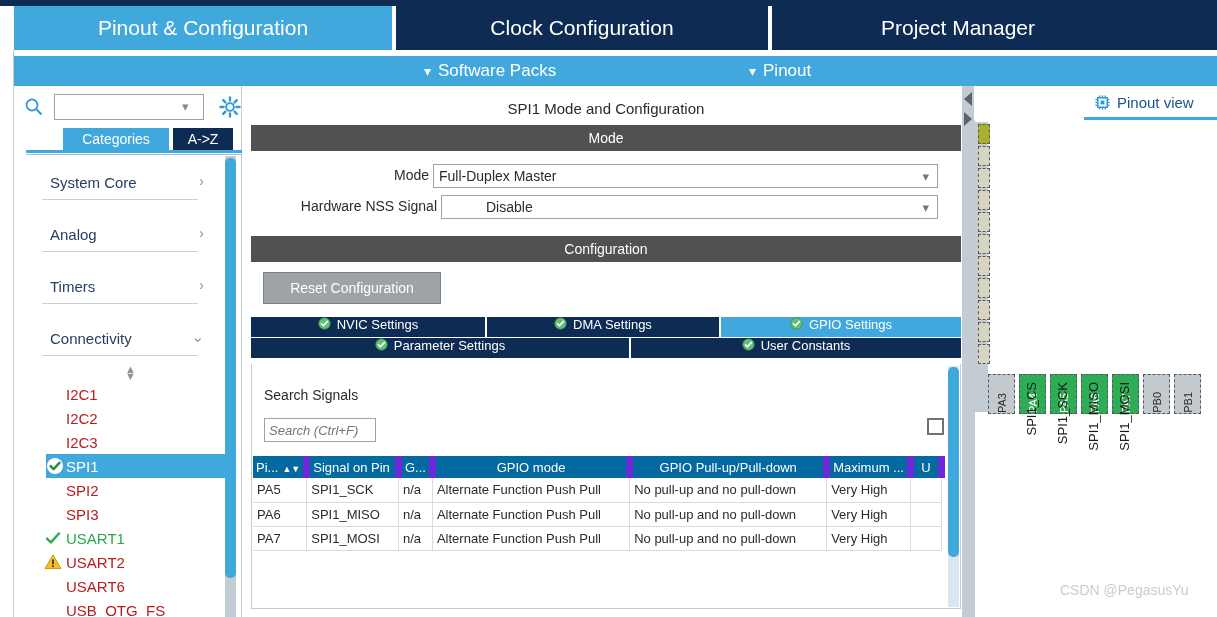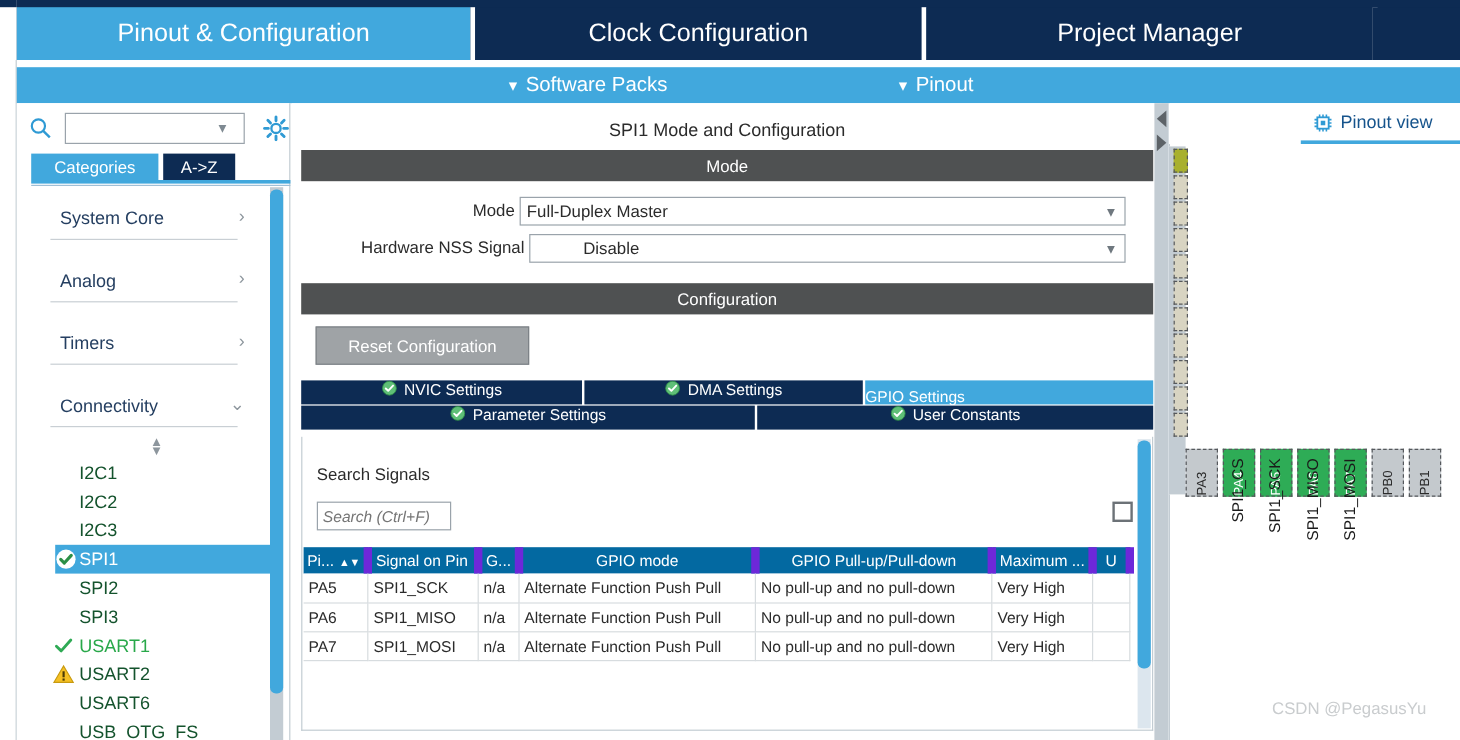--- a/index.html
+++ b/index.html
@@ -57,21 +57,21 @@
     border:1px solid #9aa3ab; background:#ffffff;
     font-size:13px; padding:0 22px 0 4px; color:#222;
     font-family:"Liberation Sans", sans-serif;
   }
   .srch-chev { position:absolute; left:168px; top:9px; color:#7f8a92; font-size:13px; pointer-events:none; }
   .gear { position:absolute; left:205px; top:6px; width:22px; height:22px; }
 
   .cattabs { position:absolute; left:12px; top:42px; width:216px; height:22px; }
   .cattab {
     position:absolute; top:0; height:22px; display:flex; align-items:center; justify-content:center;
-    color:#fff; font-size:14px; cursor:default;
+    color:#fff; font-size:14px; cursor:default;margin-left:37px;
   }
   .cattab.active { left:0; width:106px; background:#41a8dd; }
   .cattab.idle   { left:110px; width:60px; background:#0d2b53; }
   .catrule { position:absolute; left:12px; top:64px; width:216px; height:3px; background:#41a8dd; }
   .catrule2 { position:absolute; left:12px; top:68px; width:216px; height:1px; background:#9fbfd6; }
 
   .catlist {
     position:absolute; left:12px; top:70px; width:204px; height:461px;
     background:#ffffff; overflow:hidden;
   }
@@ -81,21 +81,21 @@
   }
   .catrow .label { font-size:15px; color:#253f61; }
   .catrow .arrow { position:absolute; right:26px; top:16px; color:#8d969d; font-size:15px; }
   .catrow .hr { position:absolute; left:16px; bottom:8px; width:156px; height:1px; background:#c9cfd4; }
 
   .spinner { position:relative; height:18px; }
   .spinner .gl { position:absolute; left:99px; top:2px; color:#8d969d; font-size:11px; line-height:7px; }
 
   .periph {
     position:relative; height:24px; display:flex; align-items:center;
-    padding-left:40px; font-size:15px; color:#14532d; cursor:default;
+    padding-left:40px; font-size:15px; color:#b91c1c; cursor:default;
   }
   .periph.sel { background:#41a8dd; color:#ffffff; margin-left:20px; padding-left:20px; width:182px; }
   .periph .pi { position:absolute; left:18px; top:3px; width:18px; height:18px; }
   .periph.sel .pi { left:0px; }
   .periph.green { color:#29a84a; }
 
   .lscroll-track { position:absolute; right:5px; top:70px; width:11px; height:461px; background:#c3ccd3; }
   .lscroll-thumb { position:absolute; right:5px; top:72px; width:11px; height:420px; background:#41a8dd; border-radius:5px; }
 
   
@@ -138,21 +138,21 @@
     background:#9fa3a6; border:1px solid #7d8287;
     color:#ffffff; font-size:14px;
     display:flex; align-items:center; justify-content:center; cursor:default;
   }
 
   .cfgtabs { position:absolute; left:8px; top:231px; width:710px; height:40px; }
   .ctab {
     position:absolute; height:20px; display:flex; align-items:flex-start; justify-content:center;
     gap:6px; font-size:13px; color:#ffffff; background:#0d2b53; cursor:default;
   }
-  .ctab.active { background:#41a8dd;flex-direction:column; }
+  .ctab.active { background:#41a8dd; }
   .ct-nvic  { left:0px;   top:0px;  width:234px; }
   .ct-dma   { left:236px; top:0px;  width:232px; }
   .ct-gpio  { left:470px; top:0px;  width:240px; }
   .ct-param { left:0px;   top:21px; width:378px; }
   .ct-user  { left:380px; top:21px; width:330px; }
 
   .panelbody {
     position:absolute; left:8px; top:278px; width:710px; height:245px;
     background:#ffffff; border:1px solid #c3ccd3; border-top:none;
   }

